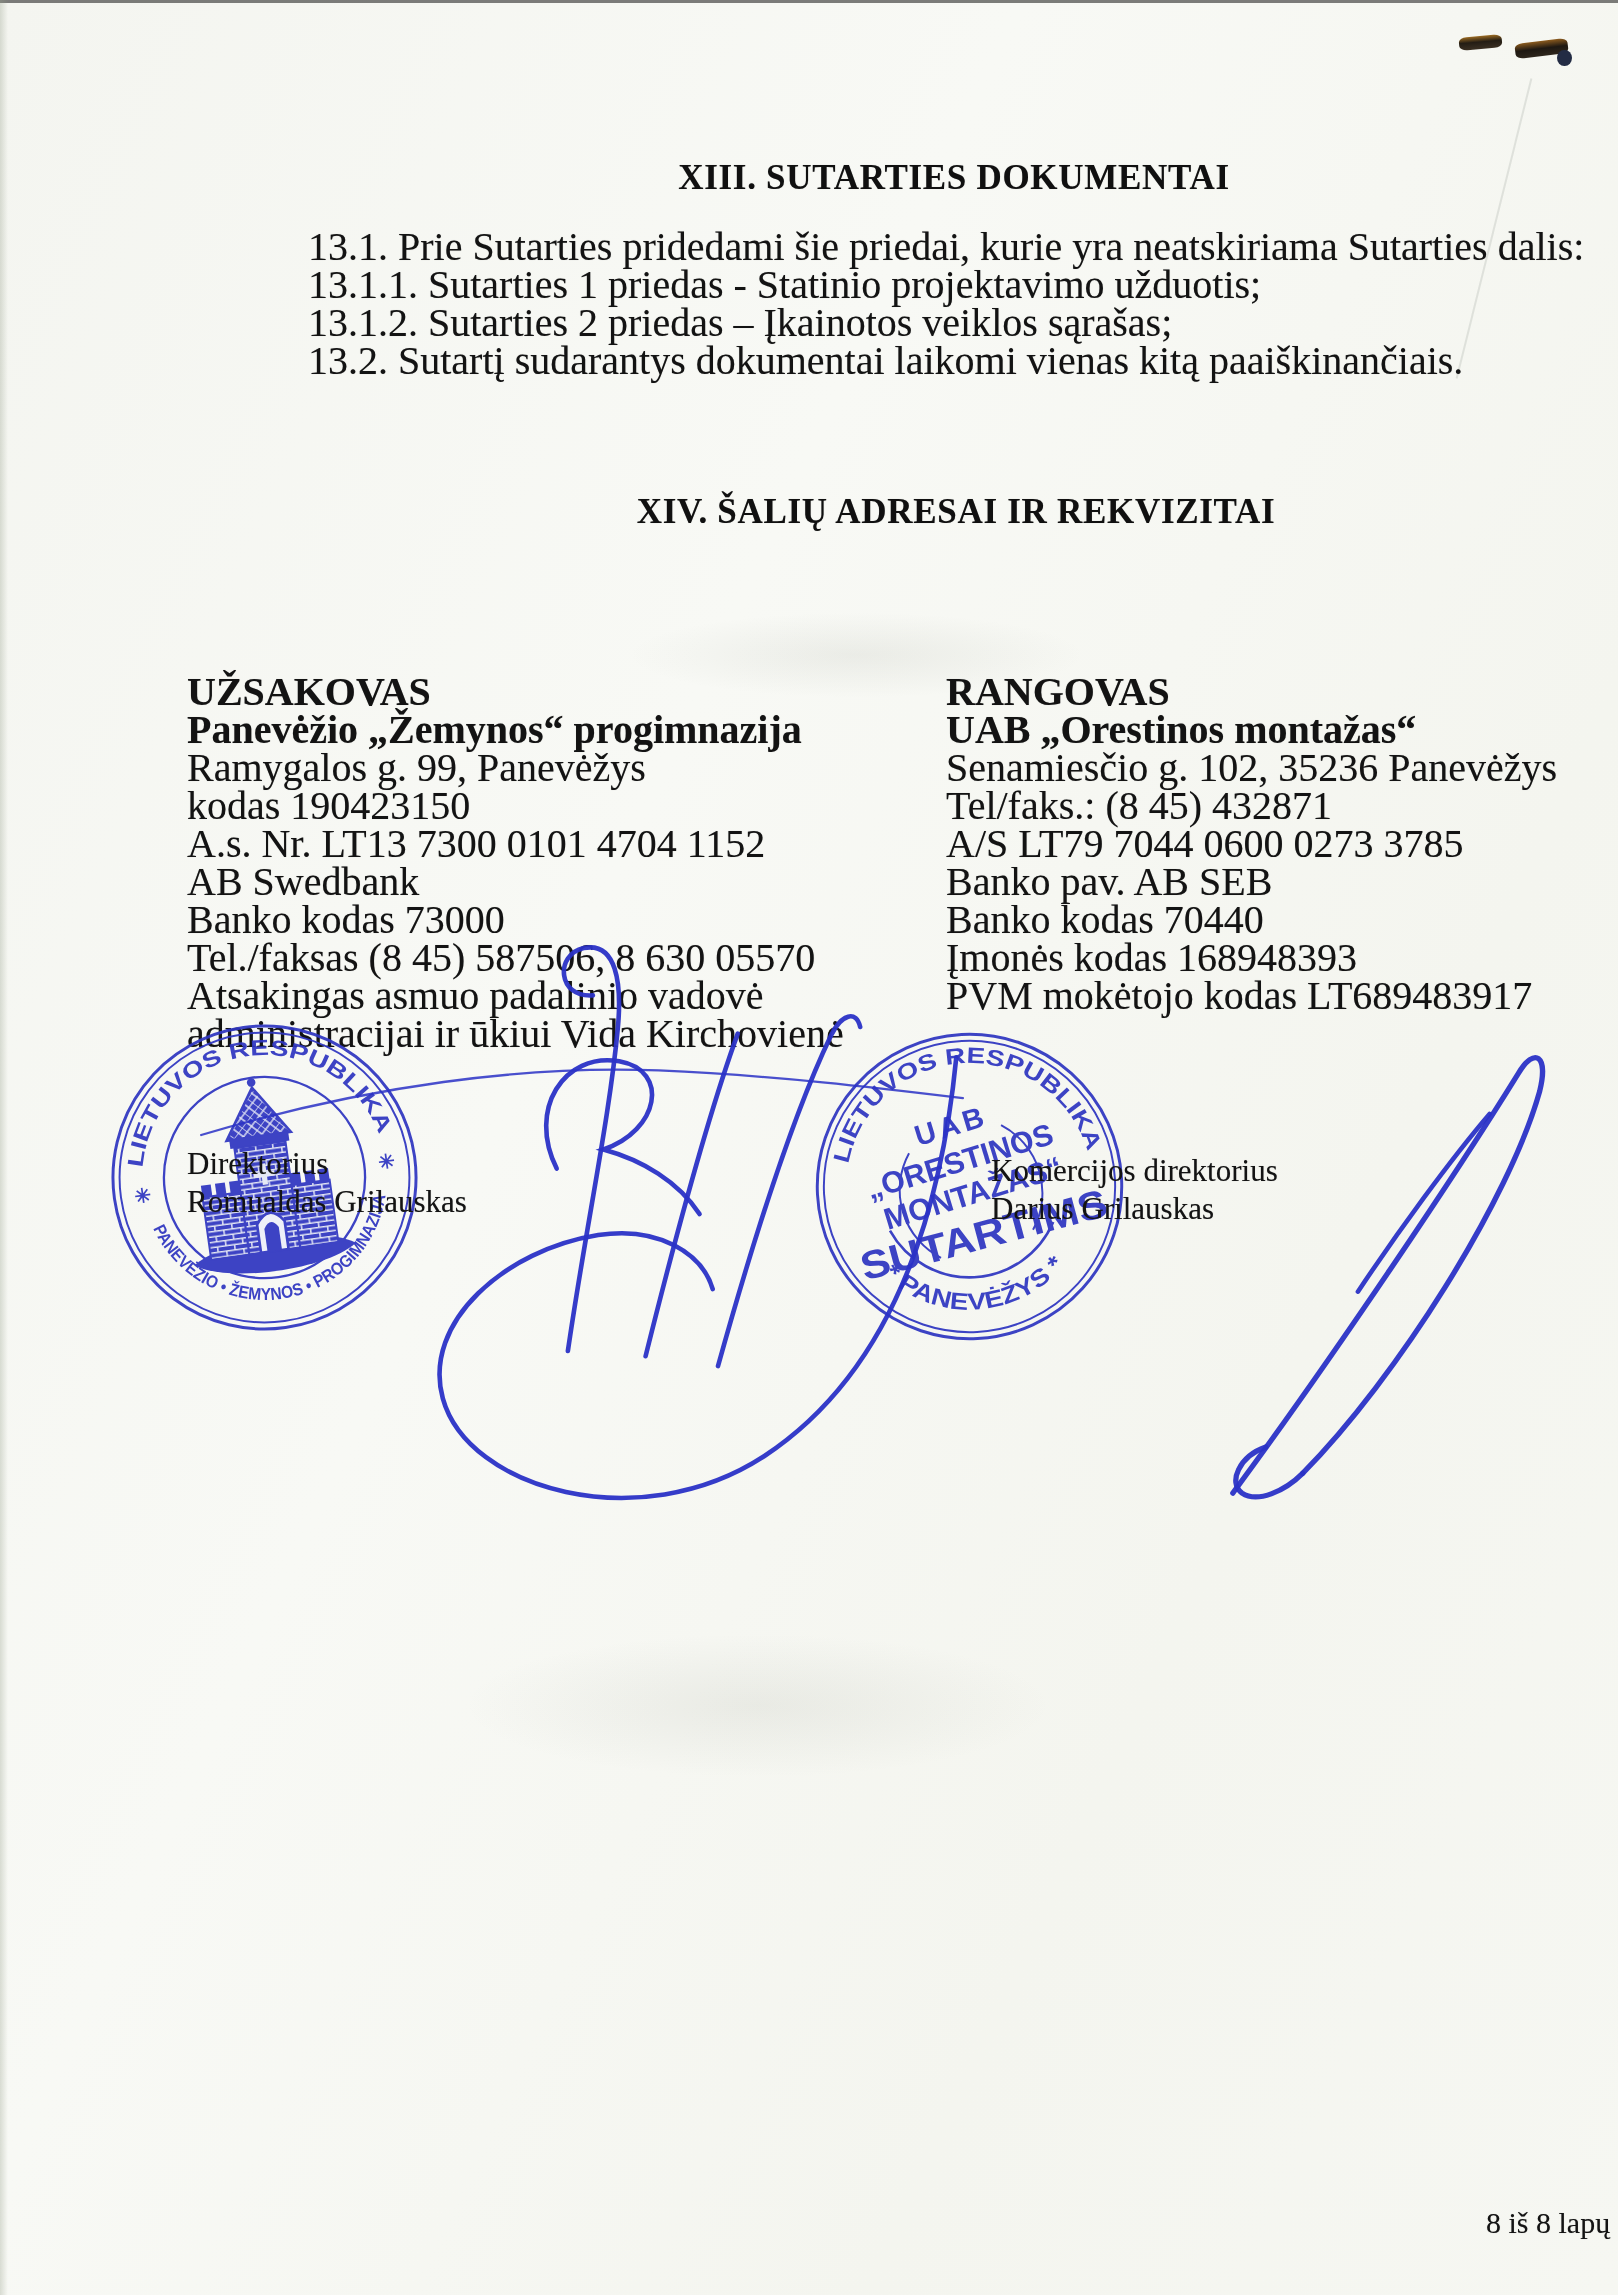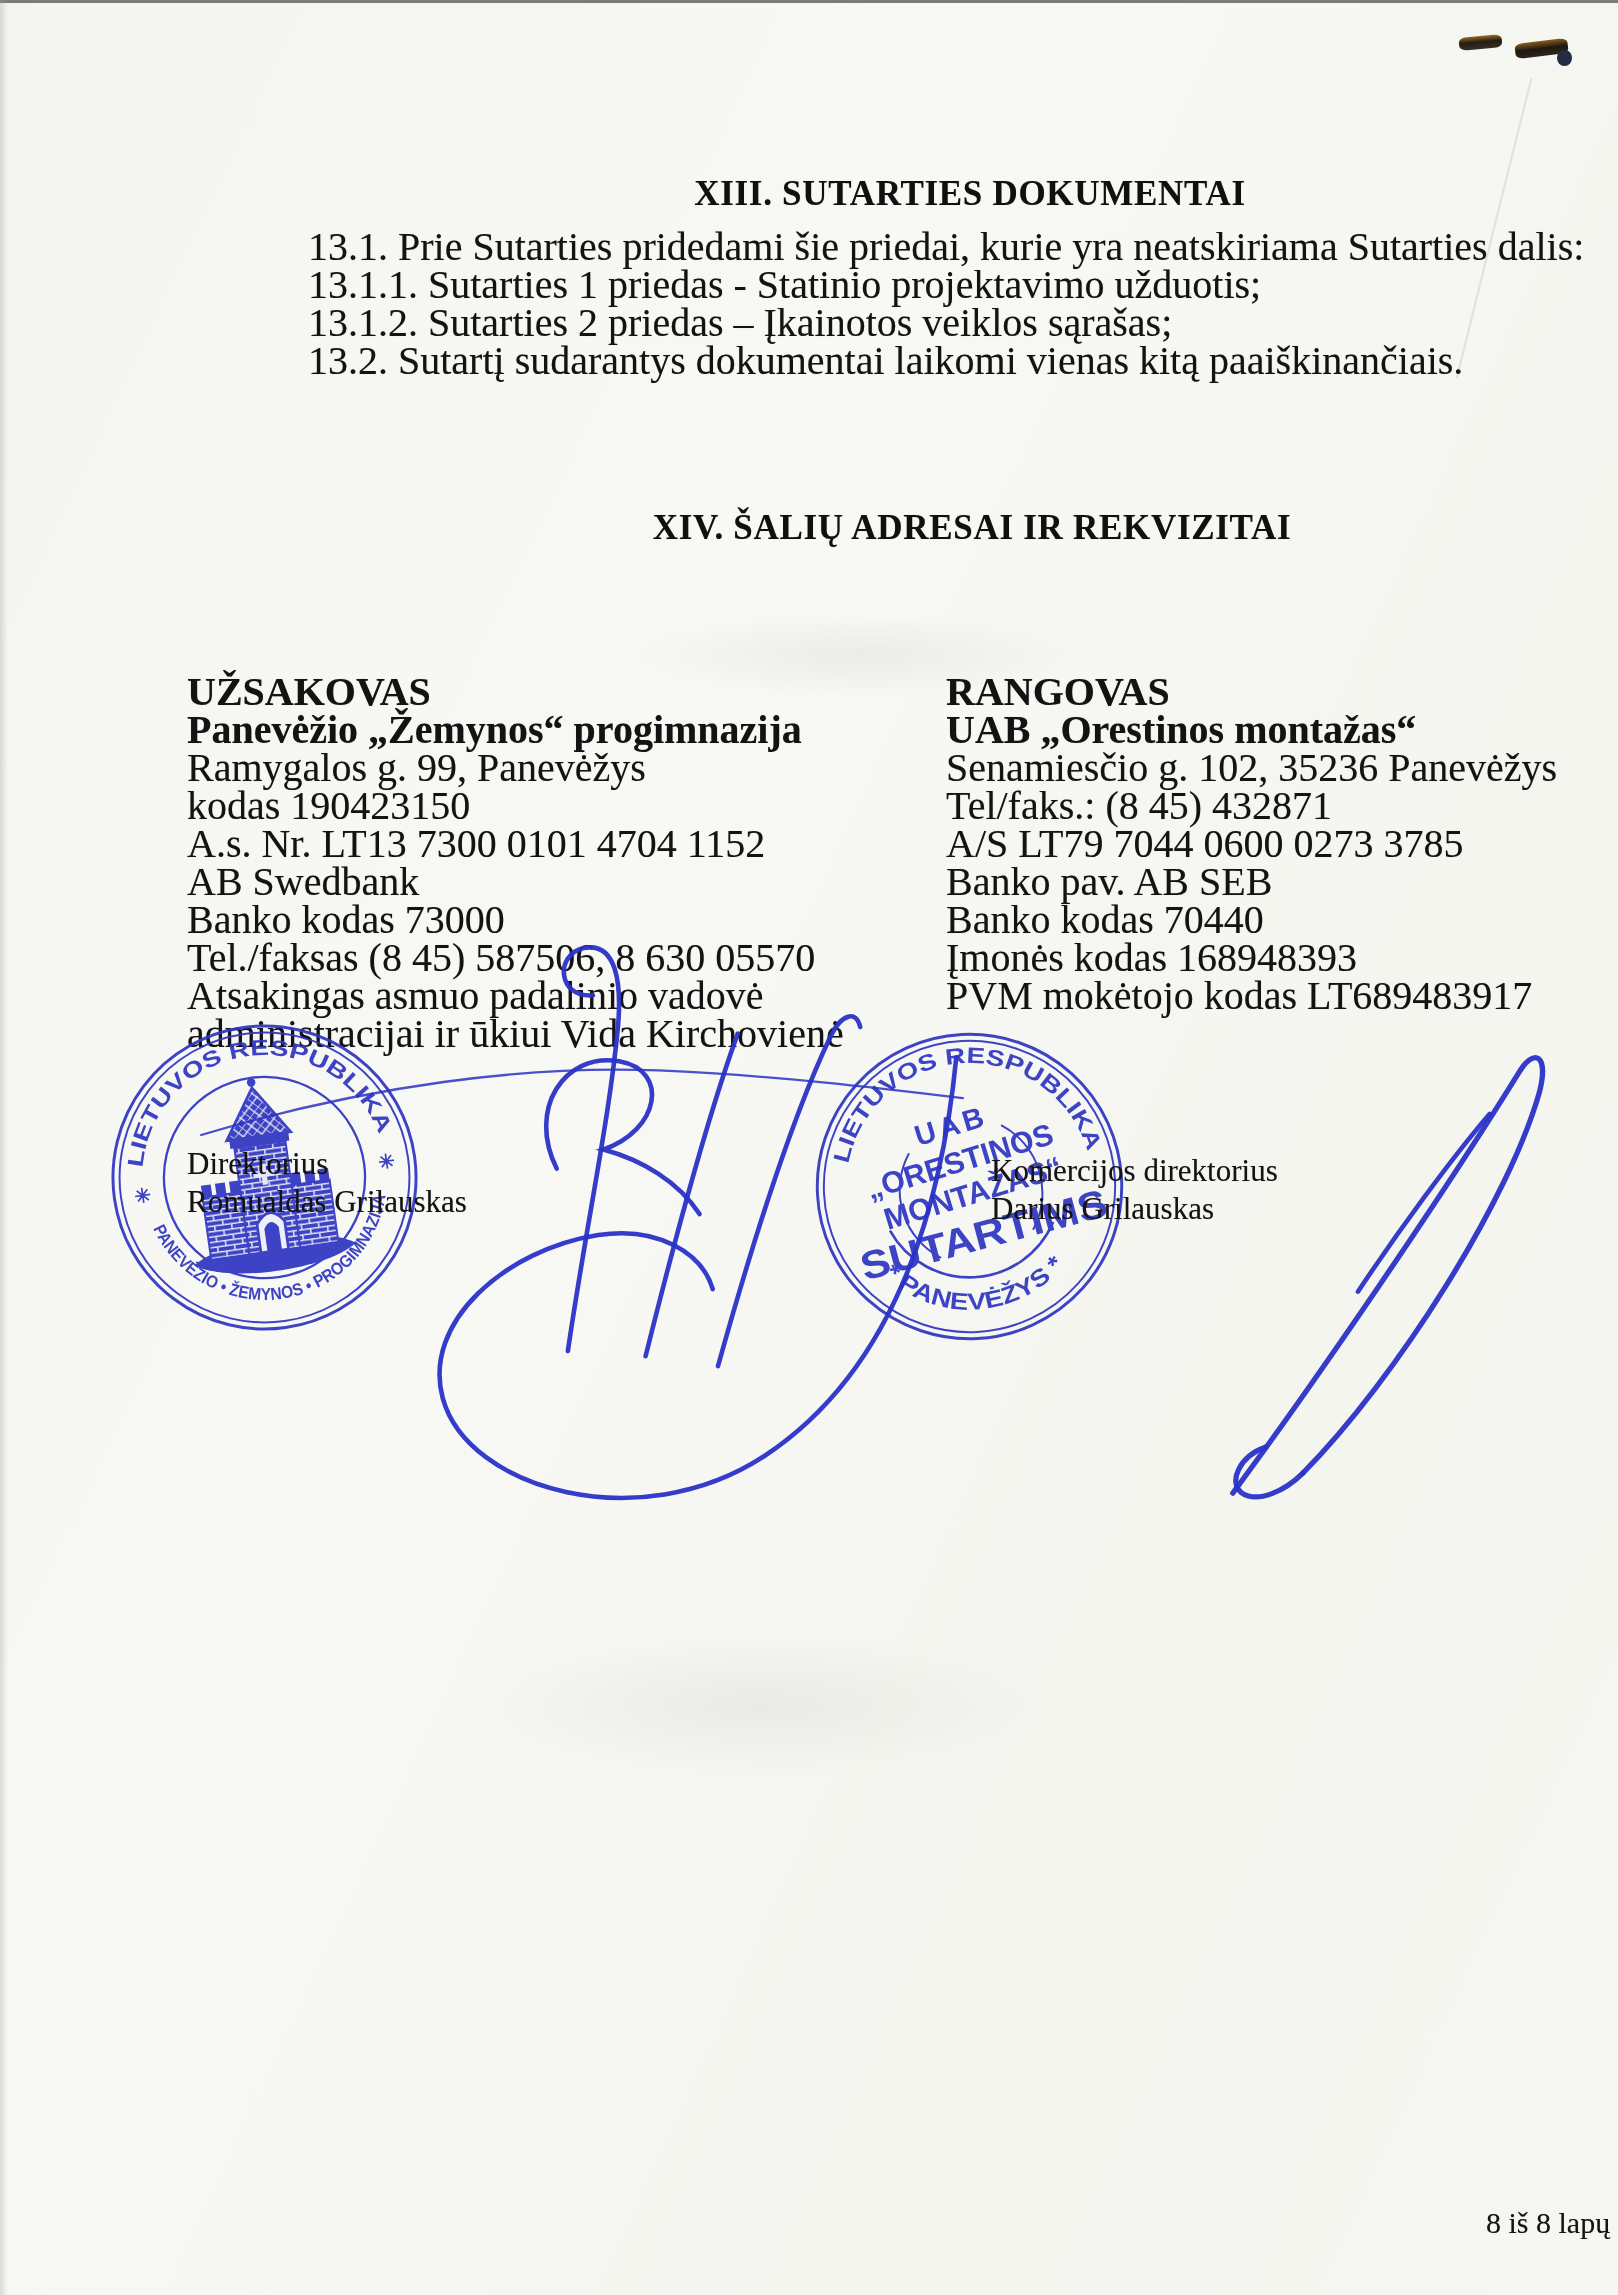--- a/index.html
+++ b/index.html
@@ -19,21 +19,21 @@
   .ink2{left:1515px;top:41px;width:53px;height:14.5px;transform:rotate(-7deg);
     background:linear-gradient(180deg,#8a5a1e 0%,#1e1812 50%,#2e261c 100%);}
   .ink-dot{position:absolute;left:1557px;top:50px;width:14.5px;height:16px;border-radius:50%;background:#232c44;}
   .scratch{position:absolute;left:1493px;top:74px;width:2px;height:309px;transform:rotate(14deg);
     background:#8e988c;opacity:.22;}
   .smudge{position:absolute;background:radial-gradient(ellipse at center,rgba(120,125,110,.10),rgba(120,125,110,0) 70%);}
   #sm1{left:626px;top:612px;width:461px;height:86px;}
   #sm2{left:461px;top:1633px;width:593px;height:145px;}
 
   
-  .sec-heading{position:absolute;transform:translateX(-50%);margin:16px;
+  .sec-heading{position:absolute;transform:translateX(-50%);margin:0;
     font-size:35px;font-weight:bold;letter-spacing:0.7px;white-space:nowrap;color:#101010;}
   #h13{left:954px;top:158px;}
   #h14{left:956px;top:492px;}
   .clauses{position:absolute;left:308px;top:228px;font-size:40px;line-height:38px;white-space:nowrap;}
   .col{position:absolute;font-size:40px;line-height:38px;white-space:nowrap;z-index:1;}
   .col-left{left:187px;top:673px;}
   .col-right{left:946px;top:673px;}
   .b{font-weight:bold;}
   .signer{position:absolute;font-size:31px;line-height:38px;white-space:nowrap;z-index:3;}
   .signer-left{left:187px;top:1145px;}

